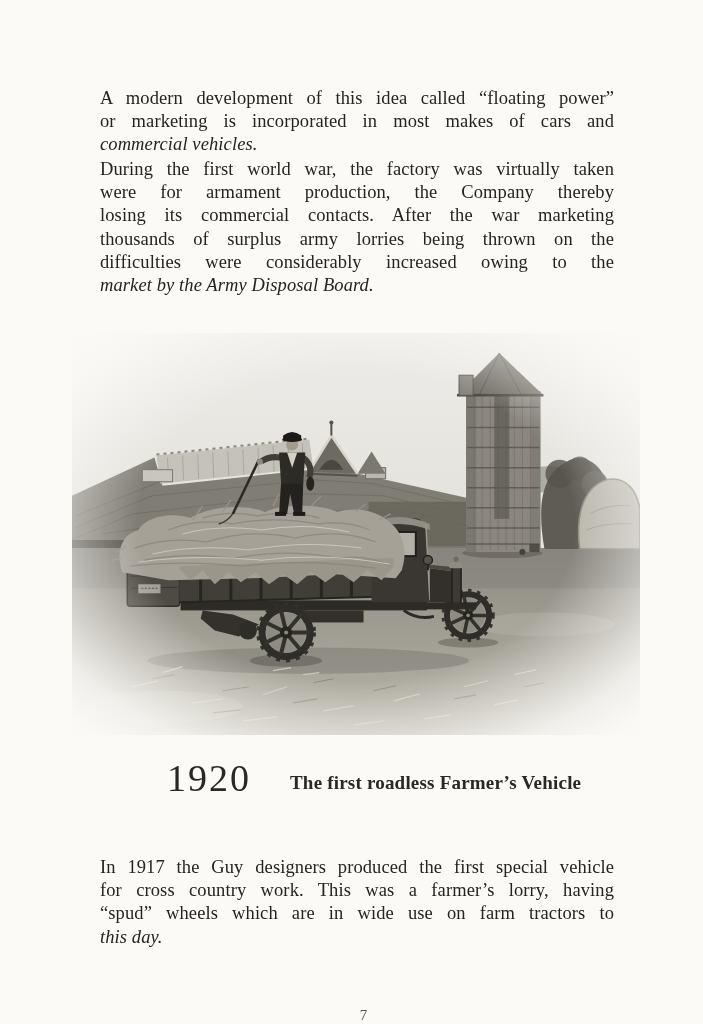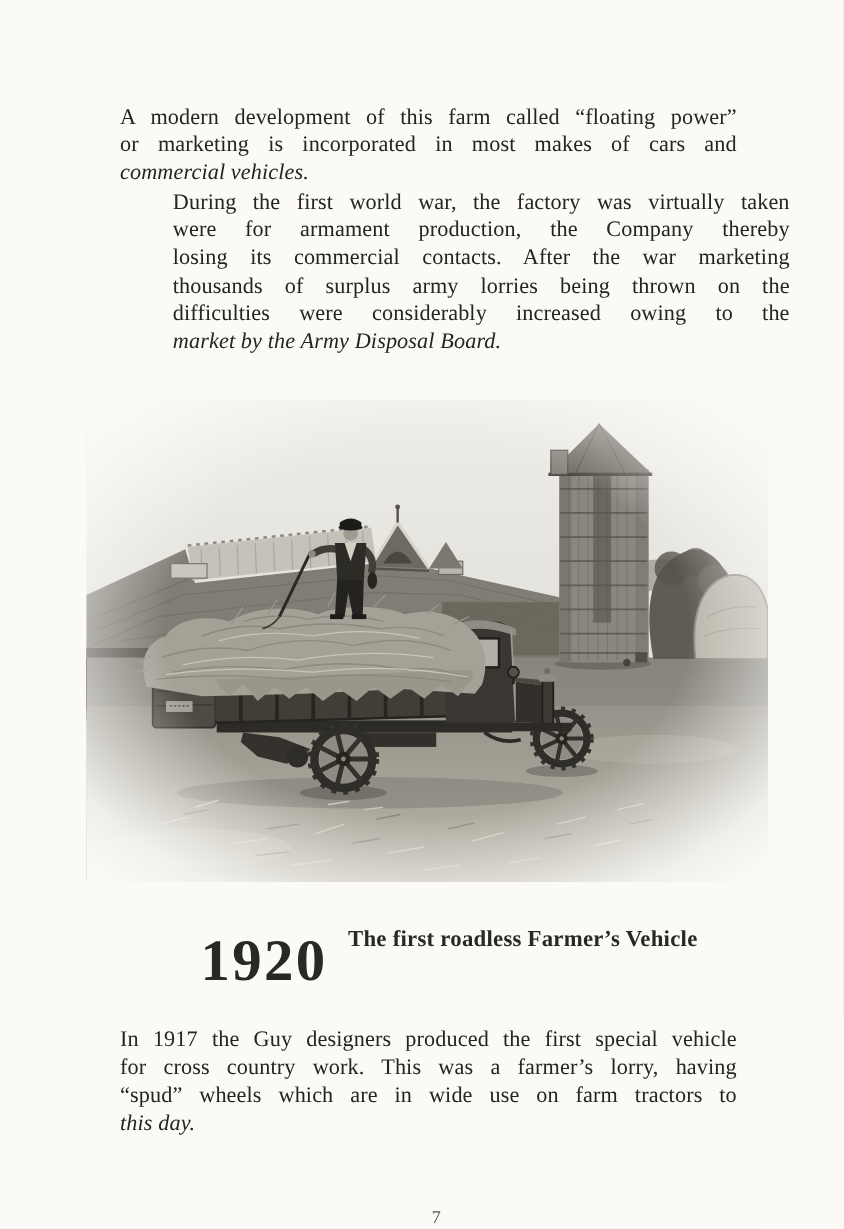--- a/index.html
+++ b/index.html
@@ -9,44 +9,44 @@
     font-family:"Liberation Serif", serif;color:#262420;
   }
   .para{position:absolute;left:100px;width:514px;}
   .para .line{
     font-size:18.5px;line-height:23.2px;
     text-align:justify;text-align-last:justify;
     letter-spacing:0.1px;
   }
   .para .line.last{text-align-last:left;font-style:italic;}
   #para1{top:87px;}
-  #para2{top:158px;margin-left:44px;}
+  #para2{top:158px;}
   #para3{top:856px;}
   .figure{position:absolute;left:72px;top:333px;width:568px;height:402px;}
   .figure svg{display:block;width:100%;height:100%;}
   .caption-year{
-    position:absolute;left:167px;top:772px;
-    font-size:49px;font-weight:bold;letter-spacing:2px;color:#2a2823;
+    position:absolute;left:167px;top:756px;
+    font-size:38px;font-weight:normal;letter-spacing:2px;color:#2a2823;
   }
   .caption-title{
     position:absolute;left:290px;top:772px;
     font-size:19px;font-weight:bold;color:#2a2823;letter-spacing:0.2px;
   }
   .page-number{
     position:absolute;left:12px;top:1007px;width:703px;
     text-align:center;font-size:15px;color:#55534d;
   }
 </style>
 </head>
 <body>
 
 <div class="page">
 
   <div class="para" id="para1">
-    <div class="line">A modern development of this farm called “floating power”</div>
+    <div class="line">A modern development of this idea called “floating power”</div>
     <div class="line">or marketing is incorporated in most makes of cars and</div>
     <div class="line last">commercial vehicles.</div>
   </div>
 
   <div class="para" id="para2">
     <div class="line">During the first world war, the factory was virtually taken</div>
     <div class="line">were for armament production, the Company thereby</div>
     <div class="line">losing its commercial contacts. After the war marketing</div>
     <div class="line">thousands of surplus army lorries being thrown on the</div>
     <div class="line">difficulties were considerably increased owing to the</div>

